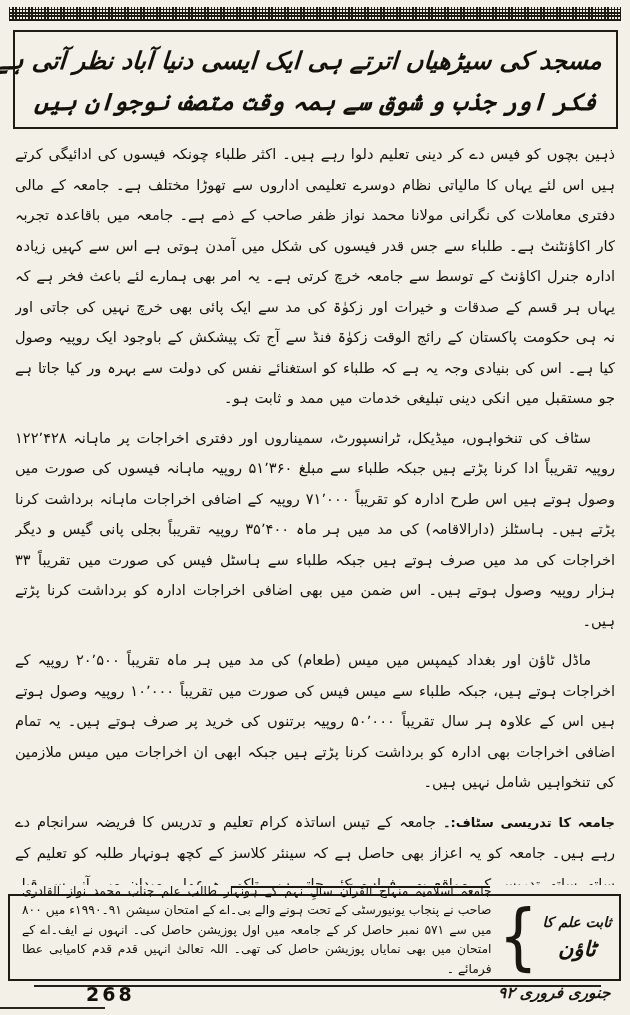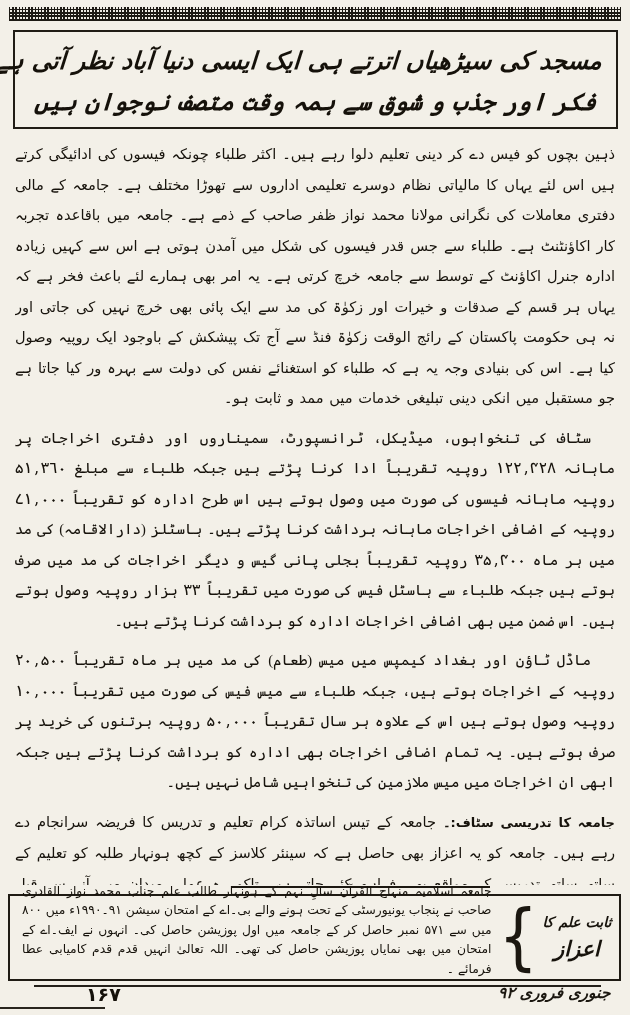--- a/index.html
+++ b/index.html
@@ -59,21 +59,21 @@
     height: 746px;
     overflow: hidden;
     direction: rtl;
     text-align: justify;
     font-size: 14.6px;
     line-height: 30.5px;
     color: #17130c;
     word-spacing: 1px;
   }
   .para { margin: 0 0 9px 0; }
-  .para.indent { text-indent: 24px; font-family: Liberation Serif, serif; }
+  .para.indent { text-indent: 24px; }
   .bold-head { font-weight: 700; font-size: 13px; }
   
   .separator {
     position: absolute;
     top: 886px; left: 232px;
     width: 258px;
     border-top: 2.5px solid #1c1811;
   }
   
   .award-box {
@@ -164,23 +164,23 @@
     <p class="para indent">سٹاف کی تنخواہوں، میڈیکل، ٹرانسپورٹ، سمیناروں اور دفتری اخراجات پر ماہانہ ۱۲۲٬۴۲۸ روپیہ تقریباً ادا کرنا پڑتے ہیں جبکہ طلباء سے مبلغ ۵۱٬۳۶۰ روپیہ ماہانہ فیسوں کی صورت میں وصول ہوتے ہیں اس طرح ادارہ کو تقریباً ۷۱٬۰۰۰ روپیہ کے اضافی اخراجات ماہانہ برداشت کرنا پڑتے ہیں۔ ہاسٹلز (دارالاقامہ) کی مد میں ہر ماہ ۳۵٬۴۰۰ روپیہ تقریباً بجلی پانی گیس و دیگر اخراجات کی مد میں صرف ہوتے ہیں جبکہ طلباء سے ہاسٹل فیس کی صورت میں تقریباً ۳۳ ہزار روپیہ وصول ہوتے ہیں۔ اس ضمن میں بھی اضافی اخراجات ادارہ کو برداشت کرنا پڑتے ہیں۔</p>
     <p class="para indent">ماڈل ٹاؤن اور بغداد کیمپس میں میس (طعام) کی مد میں ہر ماہ تقریباً ۲۰٬۵۰۰ روپیہ کے اخراجات ہوتے ہیں، جبکہ طلباء سے میس فیس کی صورت میں تقریباً ۱۰٬۰۰۰ روپیہ وصول ہوتے ہیں اس کے علاوہ ہر سال تقریباً ۵۰٬۰۰۰ روپیہ برتنوں کی خرید پر صرف ہوتے ہیں۔ یہ تمام اضافی اخراجات بھی ادارہ کو برداشت کرنا پڑتے ہیں جبکہ ابھی ان اخراجات میں میس ملازمین کی تنخواہیں شامل نہیں ہیں۔</p>
     <p class="para"><span class="bold-head">جامعہ کا تدریسی سٹاف:۔</span><span> جامعہ کے تیس اساتذہ کرام تعلیم و تدریس کا فریضہ سرانجام دے رہے ہیں۔ جامعہ کو یہ اعزاز بھی حاصل ہے کہ سینئر کلاسز کے کچھ ہونہار طلبہ کو تعلیم کے ساتھ ساتھ تدریس کے مواقع بھی فراہم کئے جاتے ہیں تاکہ وہ عملی میدان میں آنے سے قبل تجربہ حاصل کریں اور پھر فارغ التحصیل ہونے کے بعد ایک بہترین استاد کی حیثیت سے اپنی ذمہ داری نبھا سکیں۔ اسی طرح بعض کو ڈاکٹر فرید الدین اسلامک ریسرچ انسٹیٹیوٹ میں تحقیق و تدوین کا کام سونپا جاتا ہے تاکہ ان کے اندر ترتیب و تحقیق کا ملکہ بھی پیدا ہو۔ علاوہ ازیں کچھ طلبہ کو دارالافتاء میں کام کرنے کا موقع فراہم کیا جاتا ہے۔ مجموعی طور پر فارغ التحصیل ہونے والے طلبہ کو بھی اس پورے (Process) سے گزارا جاتا ہے۔</span></p>
   </div>
 
   <div class="separator"></div>
 
   <div class="award-box">
     <div class="award-label">
       <div class="ll1">ثابت علم کا</div>
-      <div class="ll2">اعزاز</div>
+      <div class="ll2">ٹاؤن</div>
     </div>
     <div class="award-brace">{</div>
     <div class="award-text">جامعہ اسلامیہ منہاج القرآن سالِ نہم کے ہونہار طالب علم جناب محمد نواز القادری صاحب نے پنجاب یونیورسٹی کے تحت ہونے والے بی۔اے کے امتحان سیشن ۹۱۔۱۹۹۰ء میں ۸۰۰ میں سے ۵۷۱ نمبر حاصل کر کے جامعہ میں اول پوزیشن حاصل کی۔ انہوں نے ایف۔اے کے امتحان میں بھی نمایاں پوزیشن حاصل کی تھی۔ اللہ تعالیٰ انہیں قدم قدم کامیابی عطا فرمائے ۔</div>
   </div>
 
-  <div class="page-number">۱۶۷</div>
+  <div class="page-number">268</div>
   <div class="issue-date">جنوری فروری ۹۲</div>
   <div class="bottom-artifact"></div>
 
 </div>
 
 </body></html>

